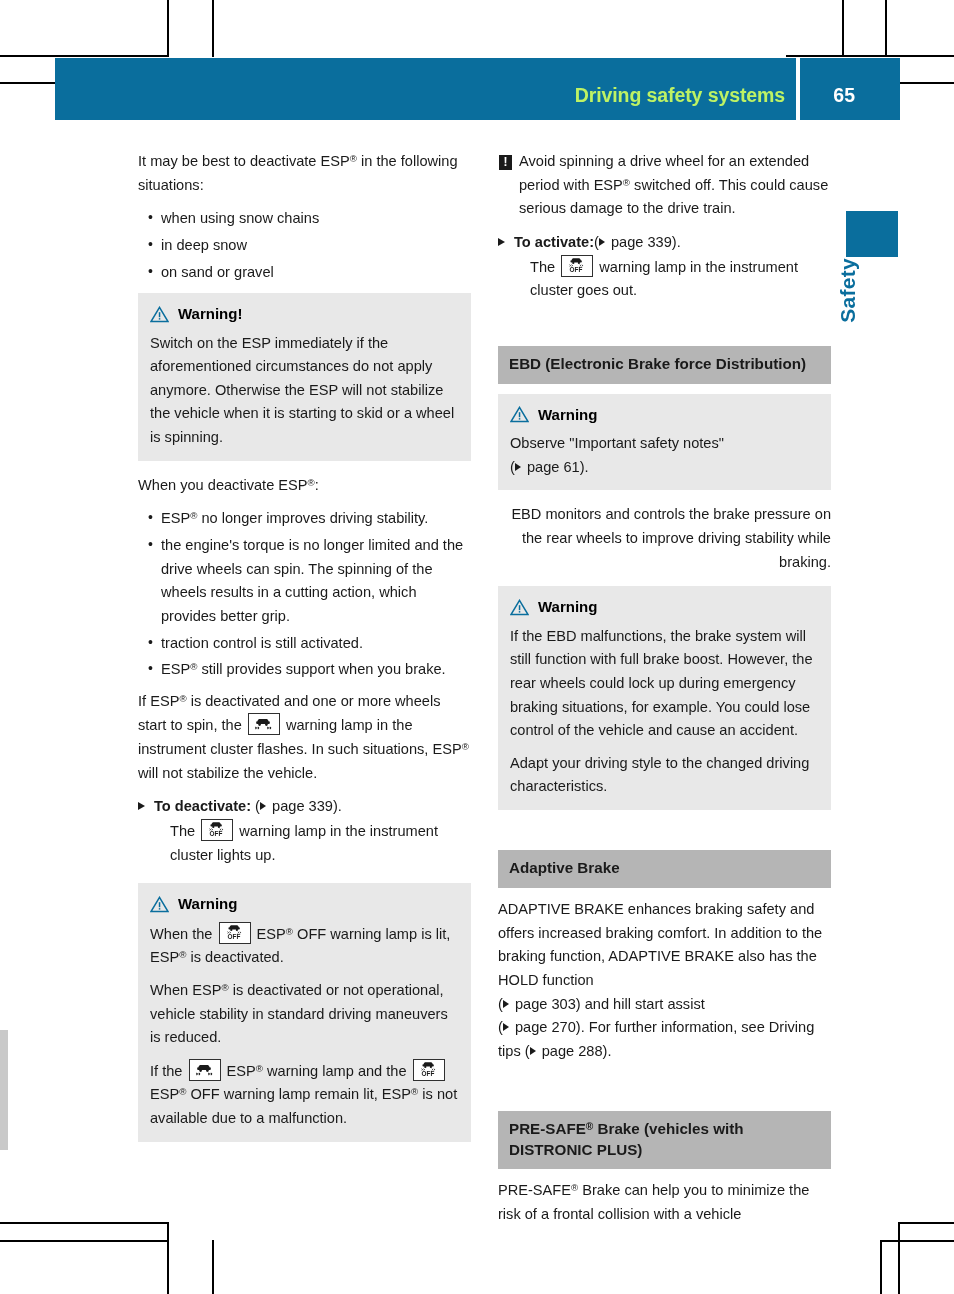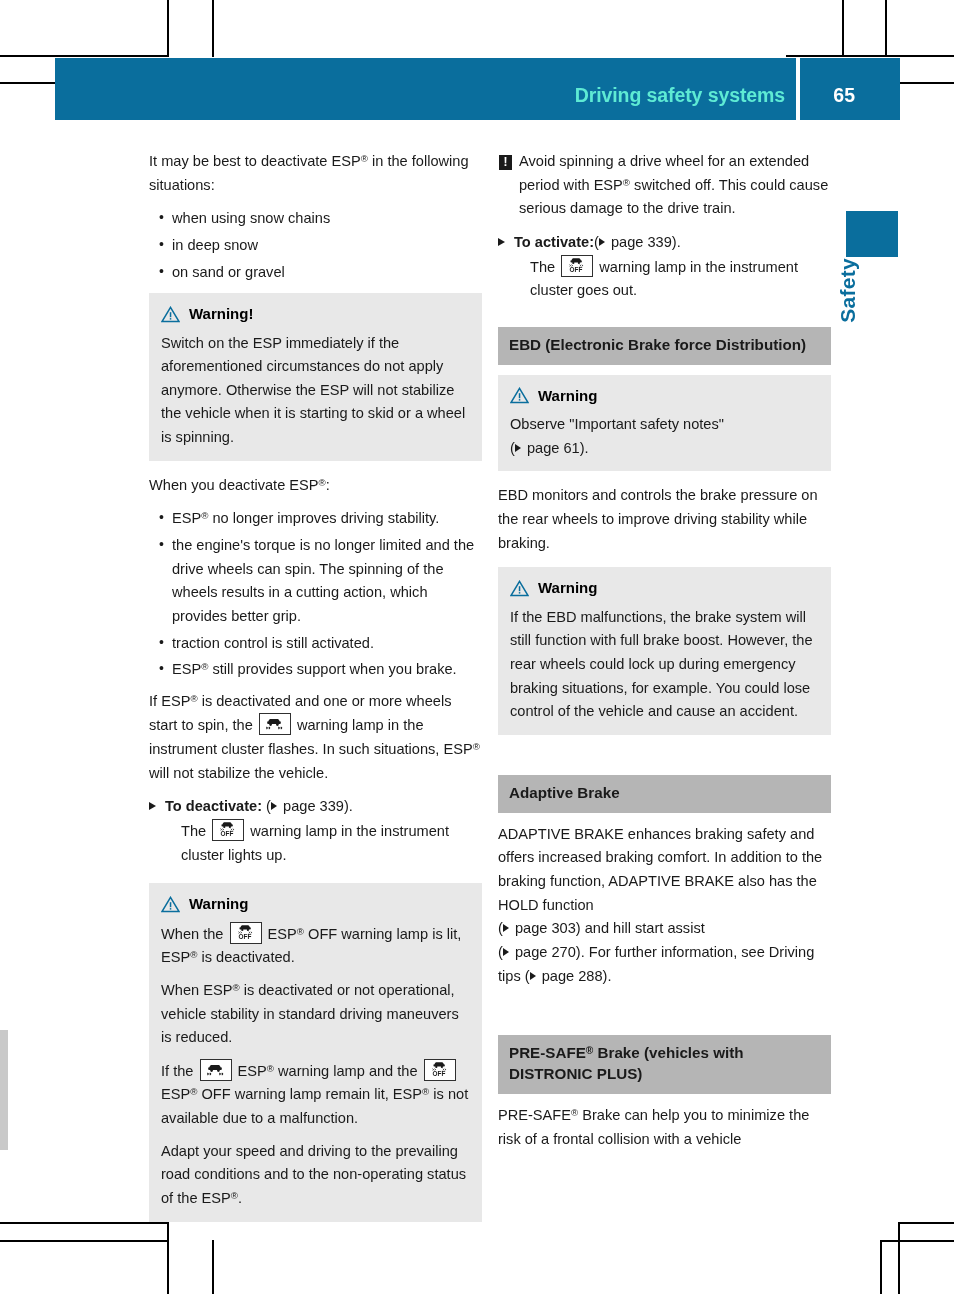--- a/index.html
+++ b/index.html
@@ -27,21 +27,21 @@
     width: 845px;
     height: 62px;
     background: #0a6e9d;
   }
   .header-title {
     position: absolute;
     right: 115px;
     top: 0;
     height: 62px;
     line-height: 74px;
-    color: #5eead4;
+    color: #bef264;
     font-size: 19.5px;
     font-weight: bold;
     letter-spacing: -0.1px;
     white-space: nowrap;
   }
   .header-sep {
     position: absolute;
     right: 100px;
     top: 0;
     width: 4px;
@@ -93,21 +93,21 @@
   }
 
   
   .col {
     position: absolute;
     top: 150px;
     width: 333px;
     font-size: 14.6px;
     line-height: 1.62;
   }
-  .col-left  { left: 149px; }
+  .col-left  { left: 138px; }
   .col-right { left: 498px; }
 
   p { margin: 0 0 0 0; }
   .para { margin-bottom: 10px; }
 
   
   ul.bullets {
     list-style: none;
     margin: 8px 0 8px 0;
     padding: 0 0 0 10px;
@@ -336,67 +336,67 @@
             <circle cx="10.6" cy="10.6" r="1.35" fill="#1a1a1a"></circle>
             <circle cx="17.4" cy="10.6" r="1.35" fill="#1a1a1a"></circle>
             <path d="M6.6 13.2 q1.4 0.6 0.1 1.5 M9.0 13.2 q1.4 0.6 0.1 1.5 M18.6 13.2 q1.4 0.6 0.1 1.5 M21.0 13.2 q1.4 0.6 0.1 1.5" fill="none" stroke="#1a1a1a" stroke-width="1.1" stroke-linecap="round"></path>
           </svg></span><span> ESP</span><sup class="reg">®</sup><span> warning lamp and the </span><span class="lamp"><svg width="28" height="18" viewBox="0 0 28 18">
             <path d="M9.3 4.4 q0.8-1.9 1.7-2.2 h6.3 q0.9 0.3 1.7 2.2 h0.8 v1.3 q0 0.7-0.8 0.7 h-9.7 q-0.8 0-0.8-0.7 v-1.3 z" fill="#1a1a1a"></path>
             <circle cx="11.3" cy="6.9" r="1.1" fill="#1a1a1a"></circle>
             <circle cx="16.9" cy="6.9" r="1.1" fill="#1a1a1a"></circle>
             <path d="M8.0 8.9 q1.1 0.5 0.1 1.2 M10.0 8.9 q1.1 0.5 0.1 1.2 M18.2 8.9 q1.1 0.5 0.1 1.2 M20.2 8.9 q1.1 0.5 0.1 1.2" fill="none" stroke="#1a1a1a" stroke-width="1" stroke-linecap="round"></path>
             <text x="14" y="16.4" font-family="Liberation Sans, sans-serif" font-size="6.4" font-weight="bold" text-anchor="middle" fill="#1a1a1a">OFF</text>
           </svg></span><span> ESP</span><sup class="reg">®</sup><span> OFF warning lamp remain lit, ESP</span><sup class="reg">®</sup><span> is not available due to a malfunction.</span></p>
-    <p><span>Adapt your speed and driving to the prevailing road conditions and to the non-operating status of the ESP</span><sup class="reg">®</sup><span>.</span></p>
   </div>
 </div>
 
 <div class="col col-right">
 
   <div class="note-hang">
     <span class="excl-icon">!</span><span>Avoid spinning a drive wheel for an extended period with ESP</span><sup class="reg">®</sup><span> switched off. This could cause serious damage to the drive train.</span>
   </div>
 
   <div class="step">
     <b>To activate:</b><span class="ref">(<span class="tri-ref"></span><span> page 339).</span></span>
     <span class="step-ind"><span>The </span><span class="lamp"><svg width="28" height="18" viewBox="0 0 28 18">
             <path d="M9.3 4.4 q0.8-1.9 1.7-2.2 h6.3 q0.9 0.3 1.7 2.2 h0.8 v1.3 q0 0.7-0.8 0.7 h-9.7 q-0.8 0-0.8-0.7 v-1.3 z" fill="#1a1a1a"></path>
             <circle cx="11.3" cy="6.9" r="1.1" fill="#1a1a1a"></circle>
             <circle cx="16.9" cy="6.9" r="1.1" fill="#1a1a1a"></circle>
             <path d="M8.0 8.9 q1.1 0.5 0.1 1.2 M10.0 8.9 q1.1 0.5 0.1 1.2 M18.2 8.9 q1.1 0.5 0.1 1.2 M20.2 8.9 q1.1 0.5 0.1 1.2" fill="none" stroke="#1a1a1a" stroke-width="1" stroke-linecap="round"></path>
             <text x="14" y="16.4" font-family="Liberation Sans, sans-serif" font-size="6.4" font-weight="bold" text-anchor="middle" fill="#1a1a1a">OFF</text>
           </svg></span><span> warning lamp in the instrument cluster goes out.</span></span>
   </div>
 
-  <div class="sect-head" style="margin-top:24px;">EBD (Electronic Brake force Distribution)</div>
+  <div class="sect-head" style="margin-top:43px;">EBD (Electronic Brake force Distribution)</div>
 
   <div class="warnbox" style="margin-top:0;">
     <div class="warn-head">
       <svg class="tri-icon" width="19" height="17" viewBox="0 0 19 17">
         <path d="M9.5 1.4 L18 15.6 L1 15.6 Z" fill="none" stroke="#0a6e9d" stroke-width="1.5"></path>
         <rect x="8.8" y="6.2" width="1.5" height="5" fill="#0a6e9d"></rect>
         <rect x="8.8" y="12.1" width="1.5" height="1.5" fill="#0a6e9d"></rect>
       </svg>
       <span class="warn-title">Warning</span>
     </div>
     <p><span>Observe "Important safety notes"</span><br>(<span class="tri-ref"></span><span> page 61).</span></p>
   </div>
 
-  <p class="para" style="margin-bottom:12px;">EBD monitors and controls the brake pressure on the rear wheels to improve driving stability while braking.</p>
+  <p class="para" style="margin-bottom:12px;text-align:right;">EBD monitors and controls the brake pressure on the rear wheels to improve driving stability while braking.</p>
 
   <div class="warnbox">
     <div class="warn-head">
       <svg class="tri-icon" width="19" height="17" viewBox="0 0 19 17">
         <path d="M9.5 1.4 L18 15.6 L1 15.6 Z" fill="none" stroke="#0a6e9d" stroke-width="1.5"></path>
         <rect x="8.8" y="6.2" width="1.5" height="5" fill="#0a6e9d"></rect>
         <rect x="8.8" y="12.1" width="1.5" height="1.5" fill="#0a6e9d"></rect>
       </svg>
       <span class="warn-title">Warning</span>
     </div>
     <p>If the EBD malfunctions, the brake system will still function with full brake boost. However, the rear wheels could lock up during emergency braking situations, for example. You could lose control of the vehicle and cause an accident.</p>
+    <p>Adapt your driving style to the changed driving characteristics.</p>
   </div>
 
   <div class="sect-head" style="margin-top:40px;">Adaptive Brake</div>
 
   <p class="para"><span>ADAPTIVE BRAKE enhances braking safety and offers increased braking comfort. In addition to the braking function, ADAPTIVE BRAKE also has the HOLD function</span><br>(<span class="tri-ref"></span><span> page 303) and hill start assist</span><br>(<span class="tri-ref"></span><span> page 270). For further information, see Driving tips (</span><span class="tri-ref"></span><span> page 288).</span></p>
 
   <div class="sect-head" style="margin-top:47px;"><span>PRE-SAFE</span><sup class="reg">®</sup><span> Brake (vehicles with DISTRONIC PLUS)</span></div>
 
   <p class="para"><span>PRE-SAFE</span><sup class="reg">®</sup><span> Brake can help you to minimize the risk of a frontal collision with a vehicle</span></p>
 </div>

